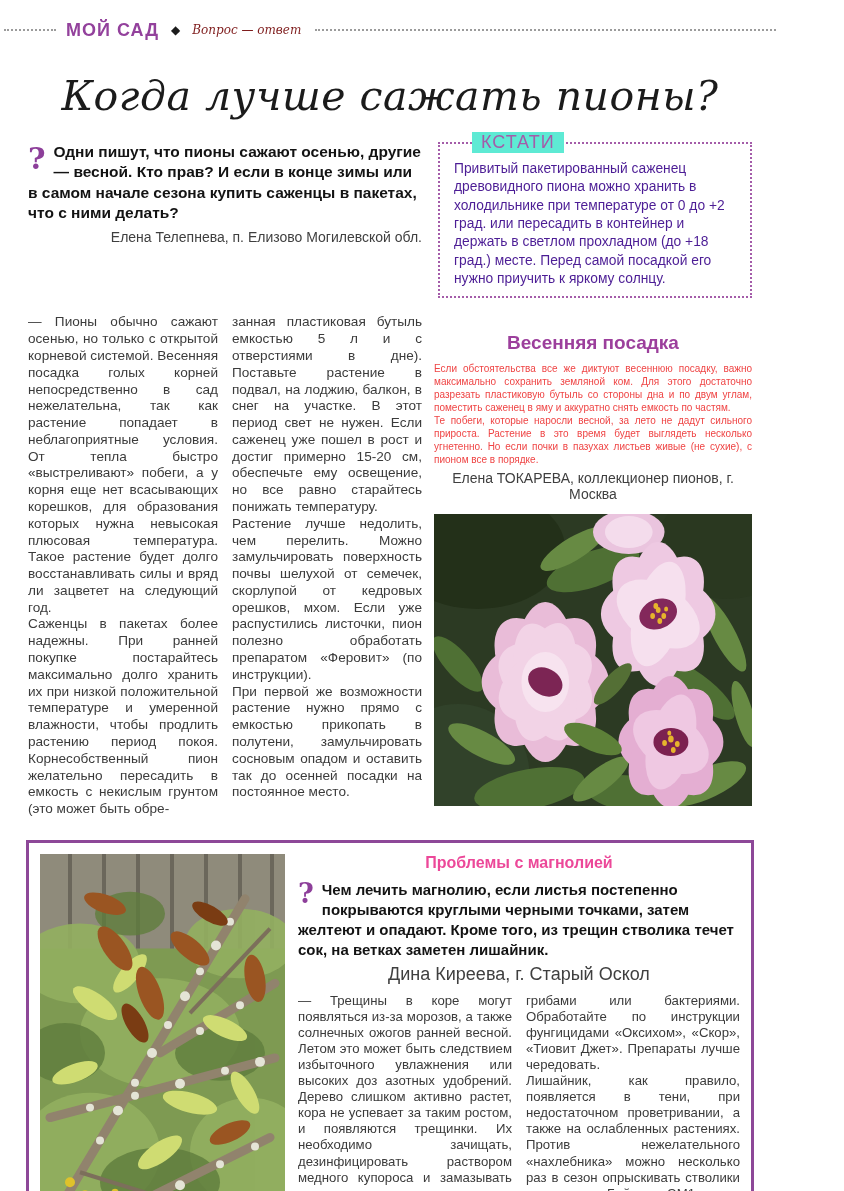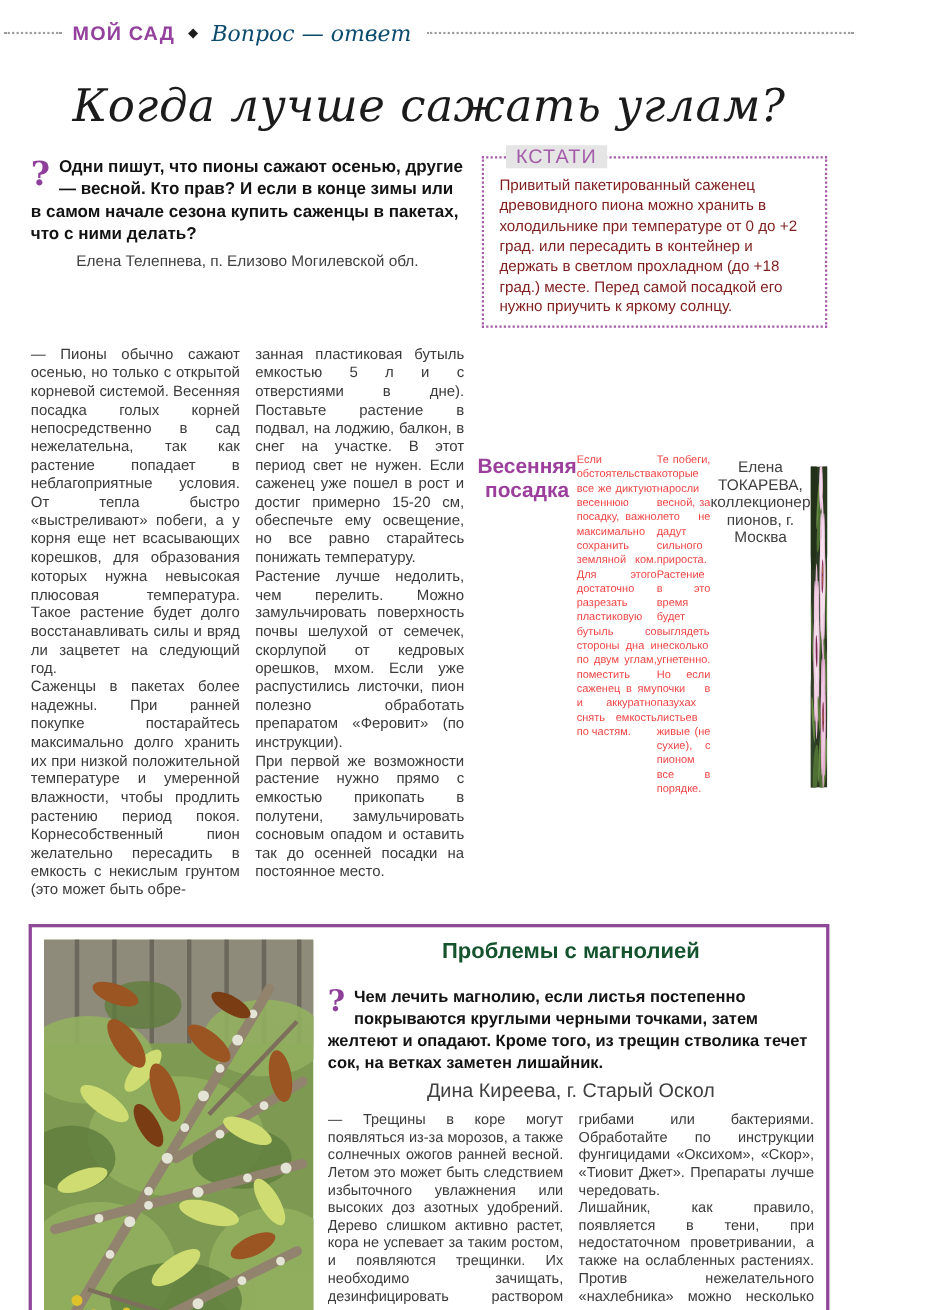--- a/index.html
+++ b/index.html
@@ -6,73 +6,73 @@
   body { background:#ffffff; font-family:"Liberation Sans", sans-serif; }
   .page { position:relative; width:780px; height:1191px; background:#fff; overflow:hidden; }
 
   
   .hdr { display:flex; align-items:center; margin:18px 4px 0 4px; height:24px; }
   .dotline { height:0; border-top:2px dotted #9b9b9b; }
   .dotline.lead { width:52px; }
   .dotline.tail { flex:1; }
   .hdr-section { color:#93419c; font-weight:bold; font-size:18px; letter-spacing:1px; margin:0 10px 0 10px; font-family:"Liberation Sans", sans-serif; }
   .hdr-diamond { color:#1c1c1c; font-size:12px; margin:0 12px 0 2px; }
-  .hdr-rubric { font-family:"DejaVu Serif", serif; font-style:italic; font-size:20px; color:#0c4a6e; margin-right:14px; white-space:nowrap; }
+  .hdr-rubric { font-family:"DejaVu Serif", serif; font-style:italic; font-size:12px; color:#7f1d1d; margin-right:14px; white-space:nowrap; }
 
   
   .title { text-align:center; font-family:"DejaVu Serif", serif; font-style:italic; font-weight:500; font-size:41px; color:#1b1b1b; margin-top:30px; letter-spacing:0.5px; }
 
   
   .toprow { display:flex; gap:16px; margin:22px 28px 0 28px; }
   .qblock { width:394px; flex:none; }
   .q-icon { float:left; color:#8d3f9a; font-weight:bold; font-size:30px; line-height:0.9; margin:3px 8px 0 0; font-family:"DejaVu Serif", serif; }
   .q-text { font-weight:bold; font-size:15.5px; line-height:1.32; color:#131313; }
-  .q-author { clear:both; text-align:center; font-size:14px; color:#3f3f3f; margin-top:5px; }
+  .q-author { clear:both; text-align:right; font-size:14px; color:#3f3f3f; margin-top:5px; }
 
   .kstati { flex:1; position:relative; border:2px dotted #a45ca9; padding:16px 12px 8px 14px; }
-  .kstati-title { position:absolute; top:-12px; left:20px; background:#e5e5e5; padding:0 9px; color:#a45ca9; font-size:18px; letter-spacing:1px; }
-  .kstati-text { font-size:13.8px; line-height:1.33; color:#7f1d1d; }
+  .kstati-title { position:absolute; top:-12px; left:32px; background:#5eead4; padding:0 9px; color:#a45ca9; font-size:18px; letter-spacing:1px; }
+  .kstati-text { font-size:13.8px; line-height:1.33; color:#4c1d95; }
 
   
   .mainrow { display:flex; gap:12px; margin:16px 28px 0 28px;align-items:center; }
   .cols2 { width:394px; flex:none; display:flex; gap:14px; height:508px; overflow:hidden; }
   .col { flex:1; }
   .col p, .mag-col p { font-size:13.6px; line-height:1.235; text-align:justify; color:#3b3b3b; }
-  .rightcell { flex:1; display:flex; flex-direction:row; }
+  .rightcell { flex:1; display:flex; flex-direction:column; }
   .spring-title { text-align:center; color:#9c3f9c; font-weight:bold; font-size:19px; margin:2px 0 8px 0; }
   .spring p { font-size:10px; line-height:1.3; text-align:justify; color:#ef4444; }
   .spring-byline { text-align:center; font-size:14px; color:#3f3f3f; margin-top:4px; }
   .photo-peony { margin-top:12px; width:100%; height:292px; display:block; }
 
   
   .magbox { margin:18px 26px 0 26px; border:3px solid #8d4898; padding:11px; display:flex; gap:13px; height:396px; }
   .photo-magnolia { width:245px; height:100%; flex:none; display:block; }
   .magright { flex:1; display:flex; flex-direction:column; overflow:hidden; }
-  .mag-title { text-align:center; color:#14532d; font-weight:bold; font-size:20px; margin:0 0 20px 0; }
+  .mag-title { text-align:center; color:#ec4899; font-weight:bold; font-size:16px; margin:0 0 8px 0; }
   .mag-q .q-icon { font-size:27px; margin-top:2px; }
   .mag-q .q-text { font-size:15px; }
   .mag-q-author { clear:both; text-align:center; font-size:18px; color:#3f3f3f; margin:4px 0 8px 0; }
   .mag-cols { display:flex; gap:14px; flex:1; overflow:hidden; }
   .mag-col { flex:1; }
   .mag-col p { font-size:13.2px; line-height:1.22; }
 </style>
 </head>
 <body>
 
 <div class="page">
 
   <div class="hdr">
     <div class="dotline lead"></div>
     <span class="hdr-section">МОЙ САД</span>
     <span class="hdr-diamond">◆</span>
     <span class="hdr-rubric">Вопрос — ответ</span>
     <div class="dotline tail"></div>
   </div>
 
-  <div class="title">Когда лучше сажать углам?</div>
+  <div class="title">Когда лучше сажать пионы?</div>
 
   <div class="toprow">
     <div class="qblock">
       <span class="q-icon">?</span>
       <div class="q-text">Одни пишут, что пионы сажают осенью, другие — весной. Кто прав? И если в конце зимы или в самом начале сезона купить саженцы в пакетах, что с ними делать?</div>
       <div class="q-author">Елена Телепнева, п. Елизово Могилевской обл.</div>
     </div>
     <div class="kstati">
       <span class="kstati-title">КСТАТИ</span>
       <div class="kstati-text">Привитый пакетированный саженец древовидного пиона можно хранить в холодильнике при температуре от 0 до +2 град. или пересадить в контейнер и держать в светлом прохладном (до +18 град.) месте. Перед самой посадкой его нужно приучить к яркому солнцу.</div>

